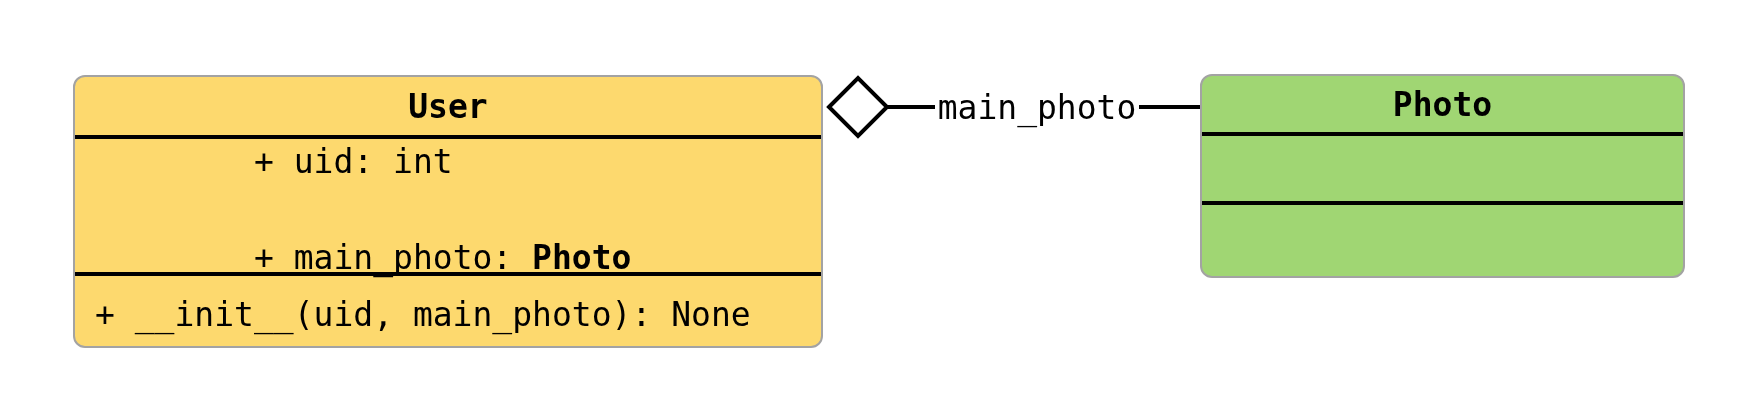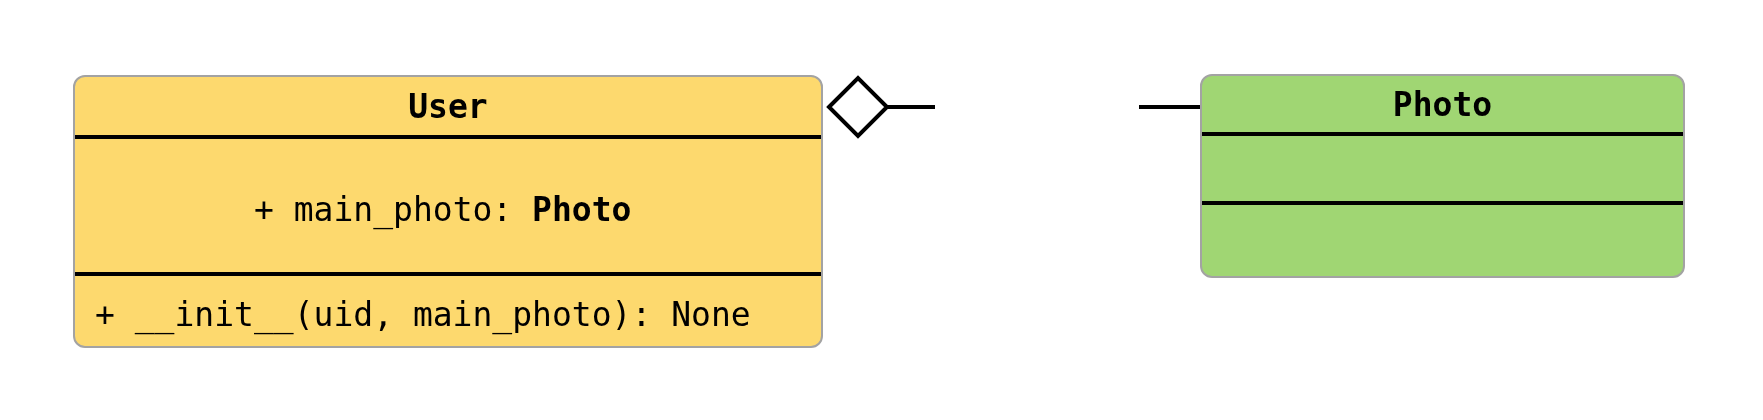--- a/index.html
+++ b/index.html
@@ -81,34 +81,38 @@
 <body>
 
 <div class="canvas">
 
   <div class="class-box user" style="background-color: rgb(253, 217, 110);">
     <div class="compartment header with-divider">
       <span class="title">User</span>
     </div>
     <div class="compartment attrs with-divider">
       <div class="member-line">
+        <span>+ uid: int</span>
+      </div>
+      <div class="member-line">
         <span>+ main_photo: </span><span class="bold">Photo</span>
       </div>
     </div>
     <div class="compartment methods">
       <div class="member-line">+ __init__(uid, main_photo): None</div>
     </div>
   </div>
 
   <svg class="connector-svg" viewBox="0 0 1763 420" xmlns="http://www.w3.org/2000/svg">
     <polygon points="829,107 858,78 887,107 858,136" fill="#ffffff" stroke="#000000" stroke-width="4"></polygon>
     <line x1="885" y1="107" x2="935" y2="107" stroke="#000000" stroke-width="4"></line>
     <line x1="1139" y1="107" x2="1200" y2="107" stroke="#000000" stroke-width="4"></line>
   </svg>
 
+  <div class="relation-label">main_photo</div>
 
   <div class="class-box photo" style="background-color: rgb(160, 214, 115);">
     <div class="compartment header with-divider">
       <span class="title">Photo</span>
     </div>
     <div class="compartment mid with-divider"></div>
     <div class="compartment bottom"></div>
   </div>
 
 </div>

